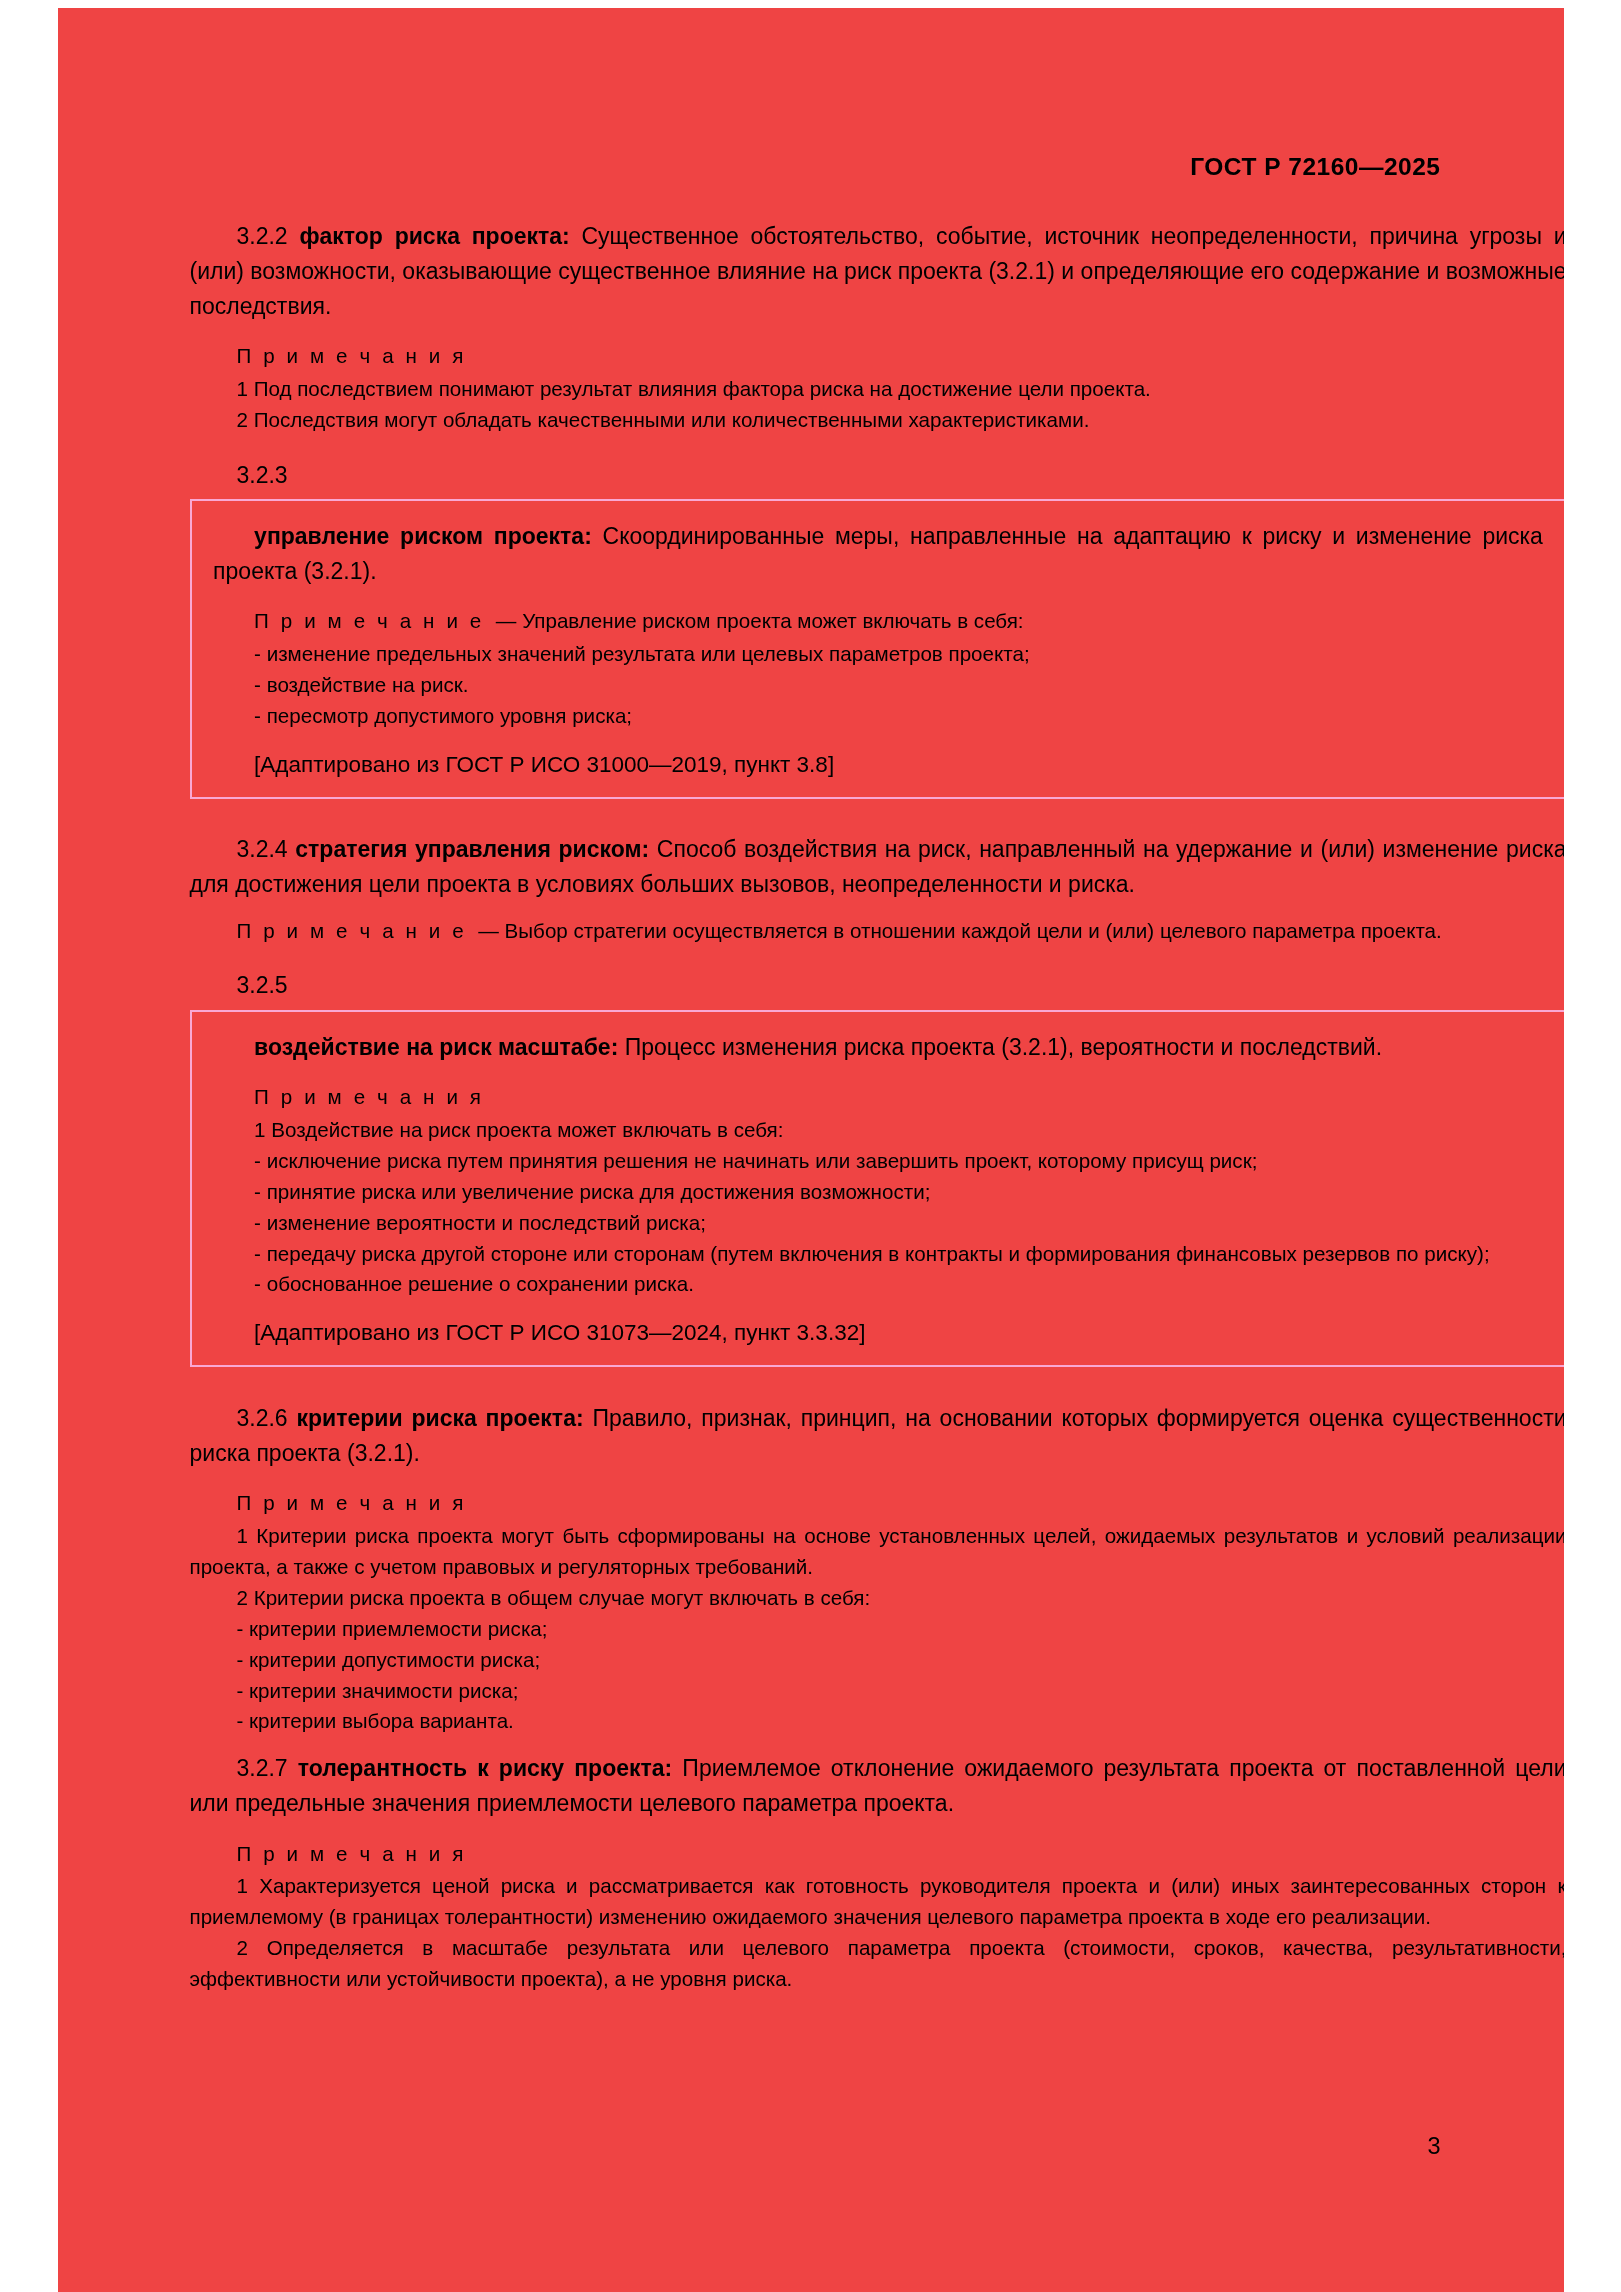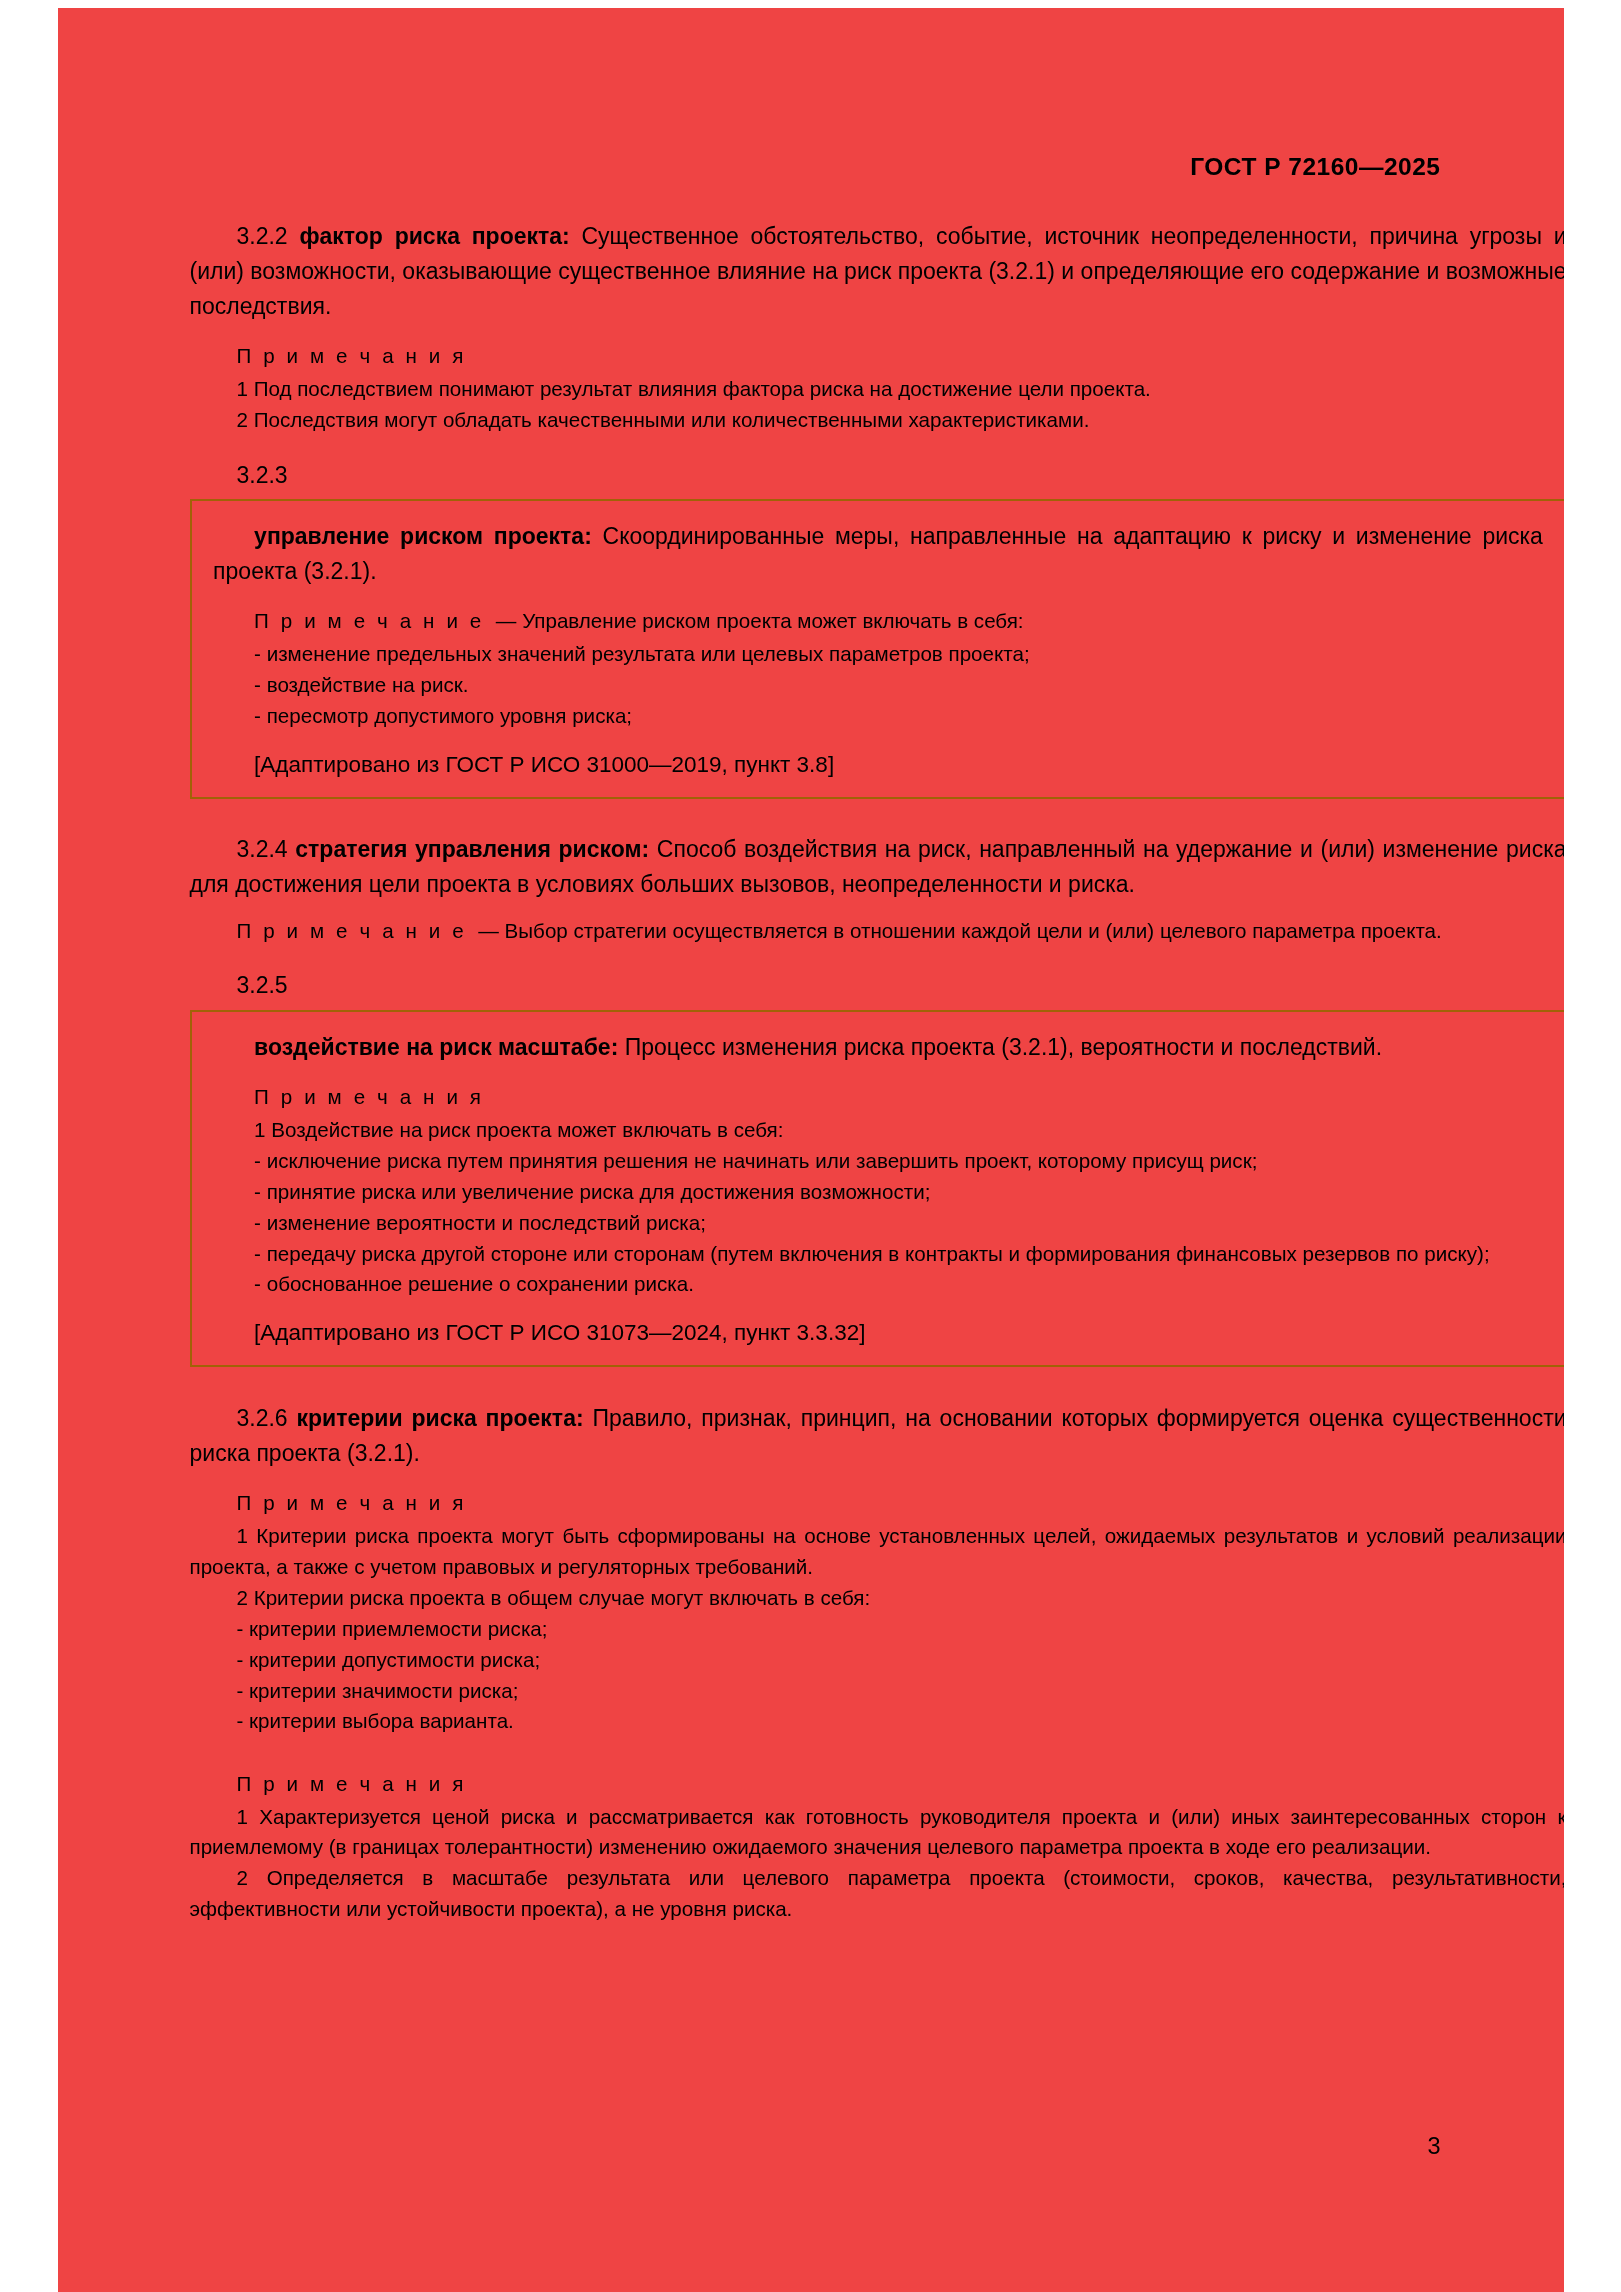--- a/index.html
+++ b/index.html
@@ -72,21 +72,21 @@
     text-align: justify;
   }
   .clause-num {
     font-size: 23px;
     line-height: 1.55;
     text-indent: 47px;
     margin-top: 21.6px;
     margin-bottom: 5.9px;
   }
   .boxed {
-    border: 2px solid #a16207;
+    border: 2px solid #f9a8d4;
     box-sizing: border-box;
     padding: 17.6px 21.6px 15.7px 21.6px;
     margin-bottom: 7.8px;
   }
   .boxed .para {
     text-indent: 41px;
   }
   .boxed .note-head,
   .boxed .note-line,
   .boxed .bullet {
@@ -166,20 +166,21 @@
       <p class="note-line">2 Критерии риска проекта в общем случае могут включать в себя:</p>
       <p class="bullet">- критерии приемлемости риска;</p>
       <p class="bullet">- критерии допустимости риска;</p>
       <p class="bullet">- критерии значимости риска;</p>
       <p class="bullet">- критерии выбора варианта.</p>
     </div>
 
     <div class="gap-sm"></div>
 
     <div>
+      <p class="para"><span>3.2.7</span> <span class="term">толерантность к риску проекта:</span> <span>Приемлемое отклонение ожидаемого результата проекта от поставленной цели или предельные значения приемлемости целевого параметра проекта.</span></p>
       <p class="note-head spaced">П р и м е ч а н и я</p>
       <p class="note-line">1 Характеризуется ценой риска и рассматривается как готовность руководителя проекта и (или) иных заинтересованных сторон к приемлемому (в границах толерантности) изменению ожидаемого значения целевого параметра проекта в ходе его реализации.</p>
       <p class="note-line">2 Определяется в масштабе результата или целевого параметра проекта (стоимости, сроков, качества, результативности, эффективности или устойчивости проекта), а не уровня риска.</p>
     </div>
 
   </div>
 
   <div class="page-number">3</div>
 
 </div>

